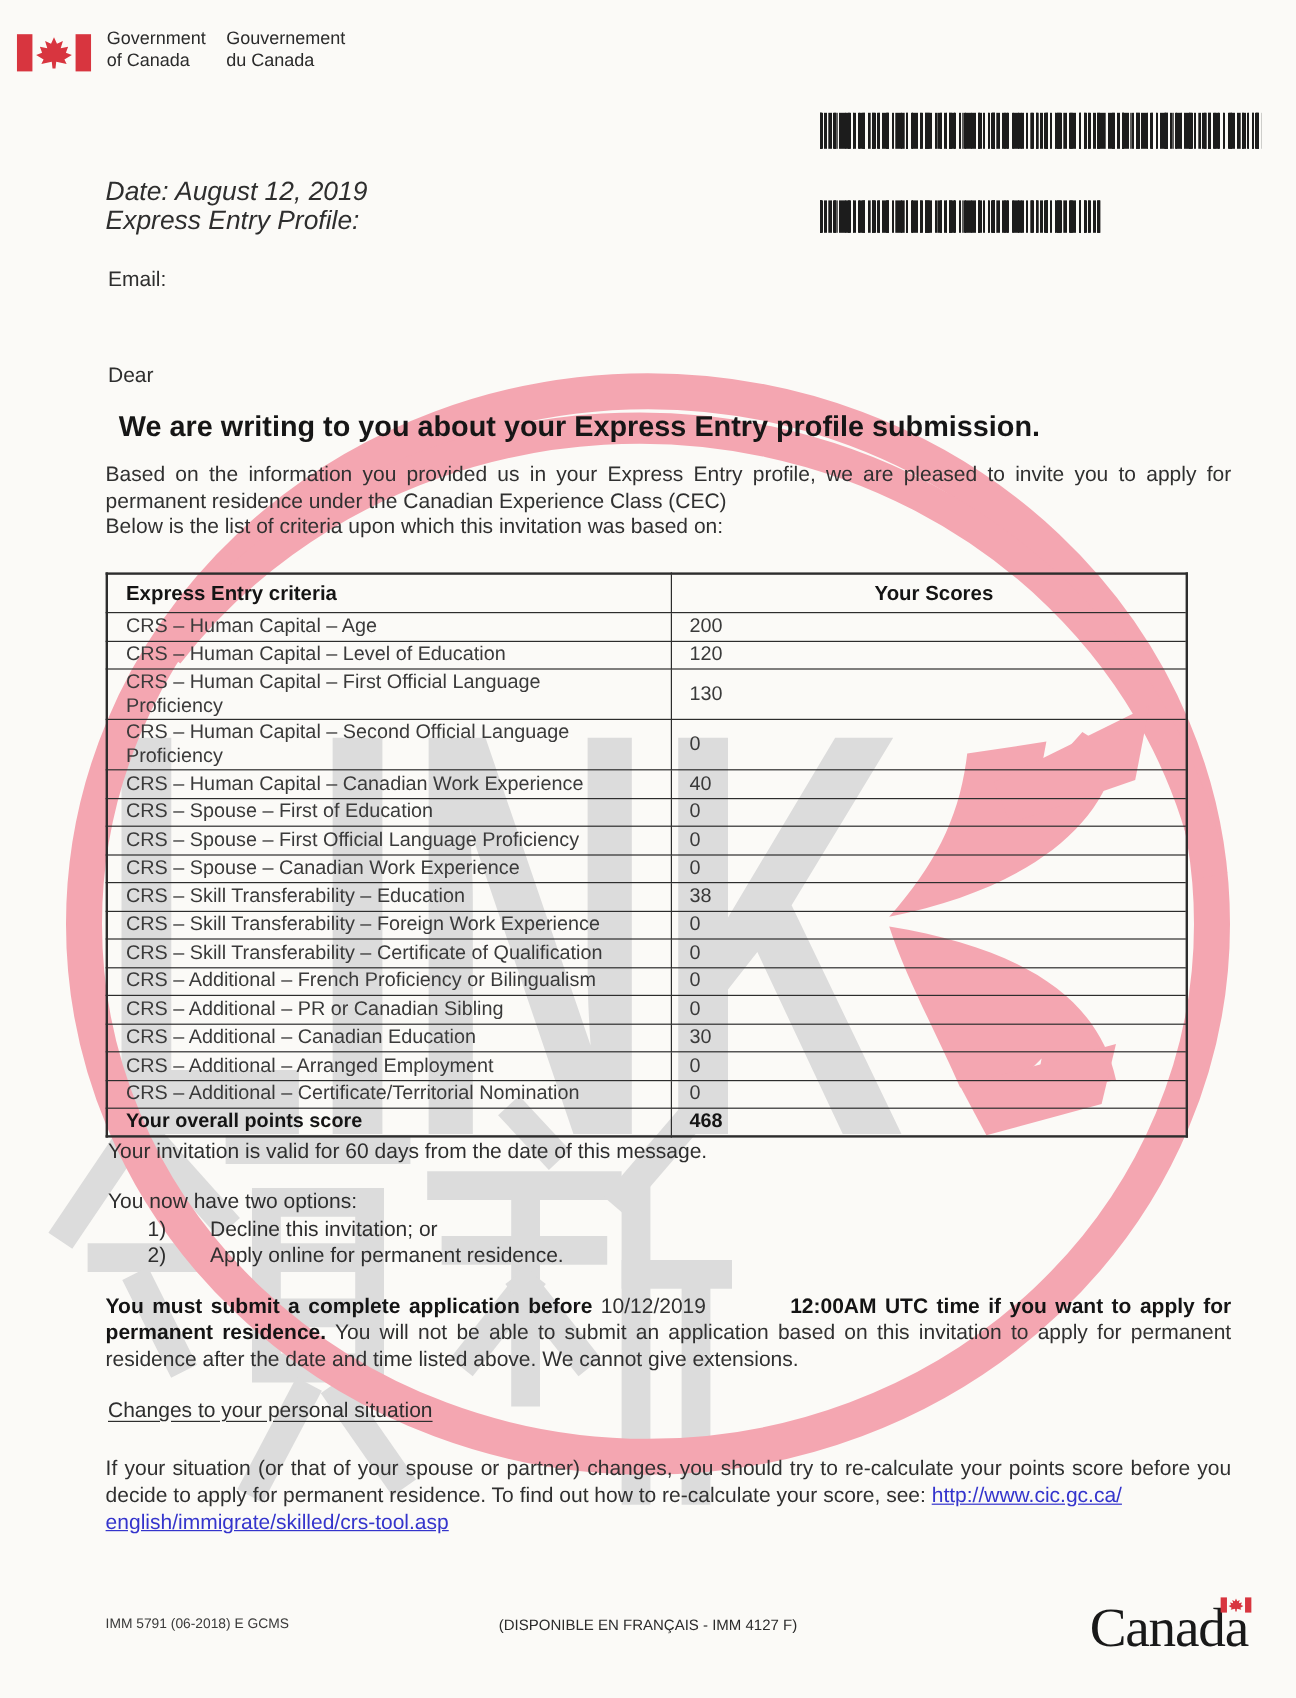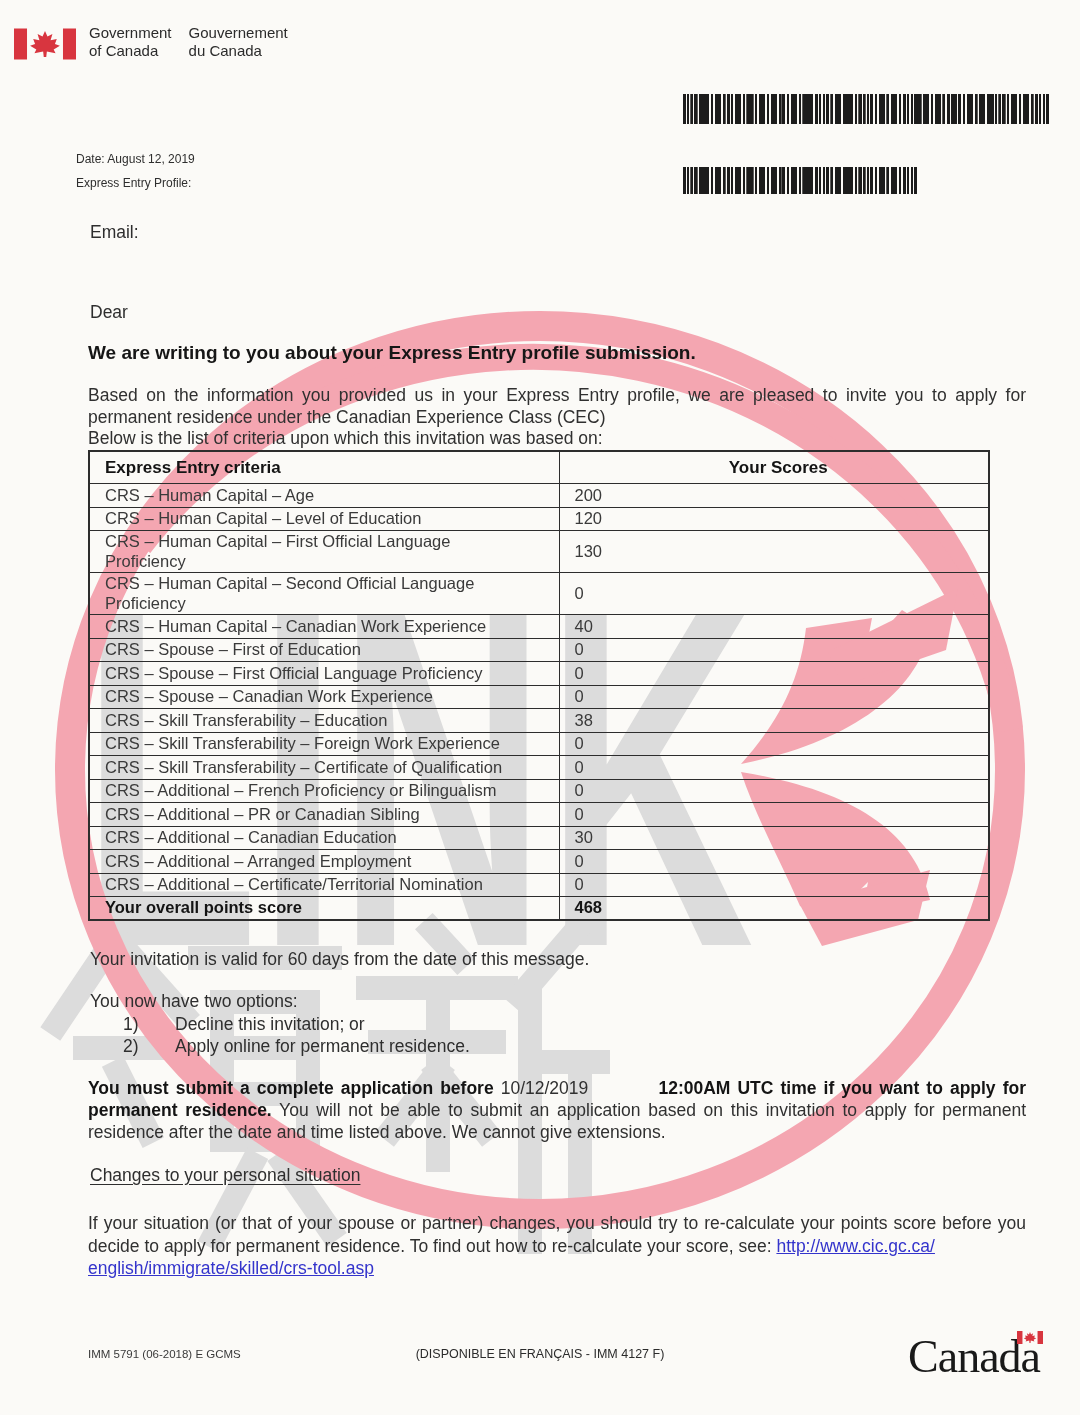--- a/index.html
+++ b/index.html
@@ -30,32 +30,32 @@
     background:
       repeating-linear-gradient(90deg,#1c1c1c 0 2px,transparent 2px 4px),
       repeating-linear-gradient(90deg,#1c1c1c 0 3px,transparent 3px 11px),
       repeating-linear-gradient(90deg,#1c1c1c 0 2px,transparent 2px 18px),
       repeating-linear-gradient(90deg,rgba(28,28,28,.7) 0 1px,transparent 1px 7px);
   }
   .barcode-1{top:94px;width:368px;height:30px;}
   .barcode-2{top:167px;width:234px;height:27px;}
 
   
-  .meta{position:absolute;left:76px;top:148px;font-size:12px;line-height:23.5px;}
+  .meta{position:absolute;left:88px;top:148px;font-size:22px;line-height:23.5px;font-style:italic;}
   .email-line{position:absolute;left:90px;top:222px;font-size:17.5px;}
   .salutation{position:absolute;left:90px;top:302px;font-size:17.5px;}
-  .intro-line{position:absolute;left:88px;top:342px;font-size:19px;font-weight:bold;color:#161616;}
+  .intro-line{position:absolute;left:99px;top:342px;font-size:24px;font-weight:bold;color:#161616;}
 
   .para{font-size:17.5px;line-height:21.5px;color:#303030;}
   .justify{text-align:justify;}
   .based{position:absolute;left:88px;top:385px;width:938px;}
 
   
   table.scores{
-    position:absolute;left:88px;top:450px;width:900px;
+    position:absolute;left:88px;top:477px;width:900px;
     border-collapse:collapse;table-layout:fixed;
     font-size:16.5px;color:#3a3a3a;
   }
   table.scores th,table.scores td{
     border:1.5px solid #2d2d2d;
     padding:1px 6px 1px 15px;
     vertical-align:middle;
     line-height:19.5px;
   }
   table.scores{border:2.5px solid #2d2d2d;}

